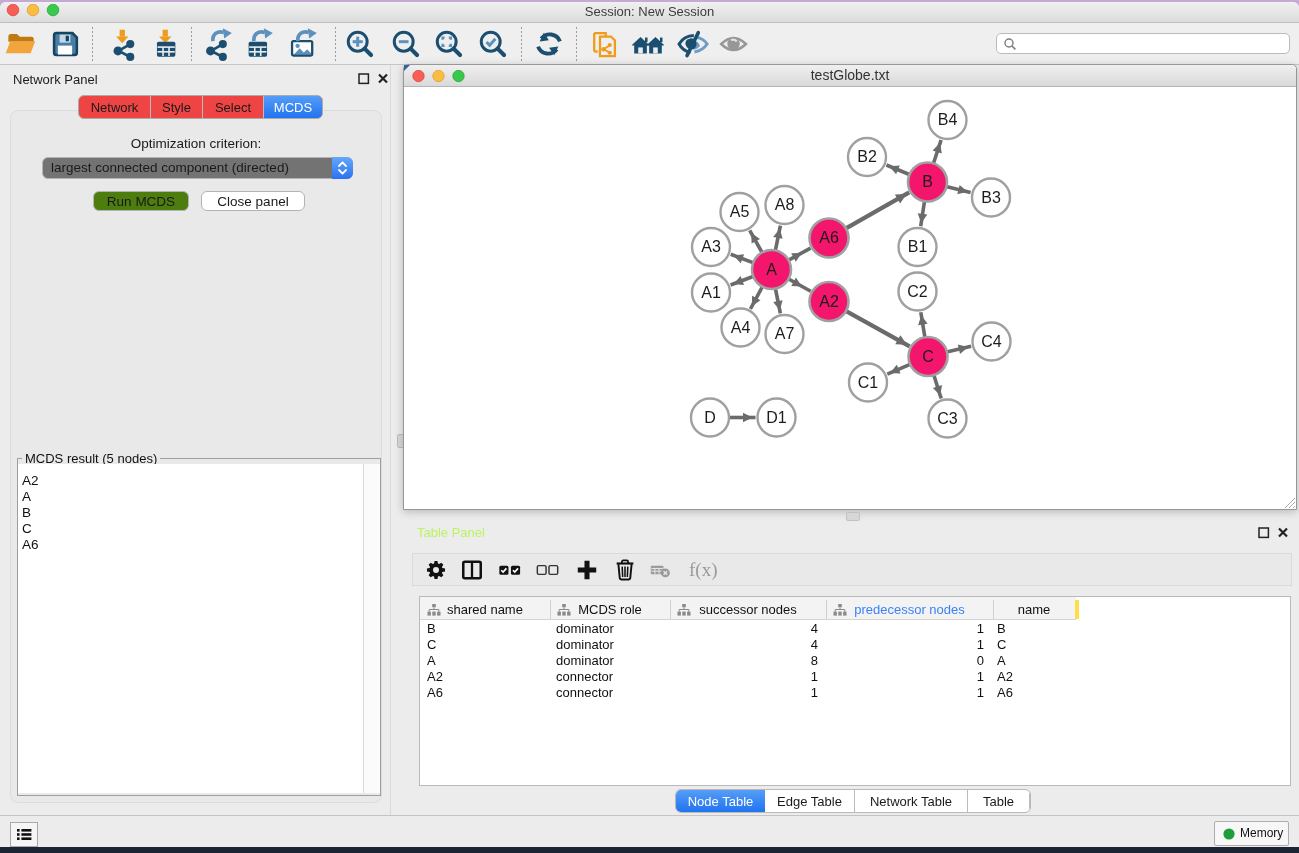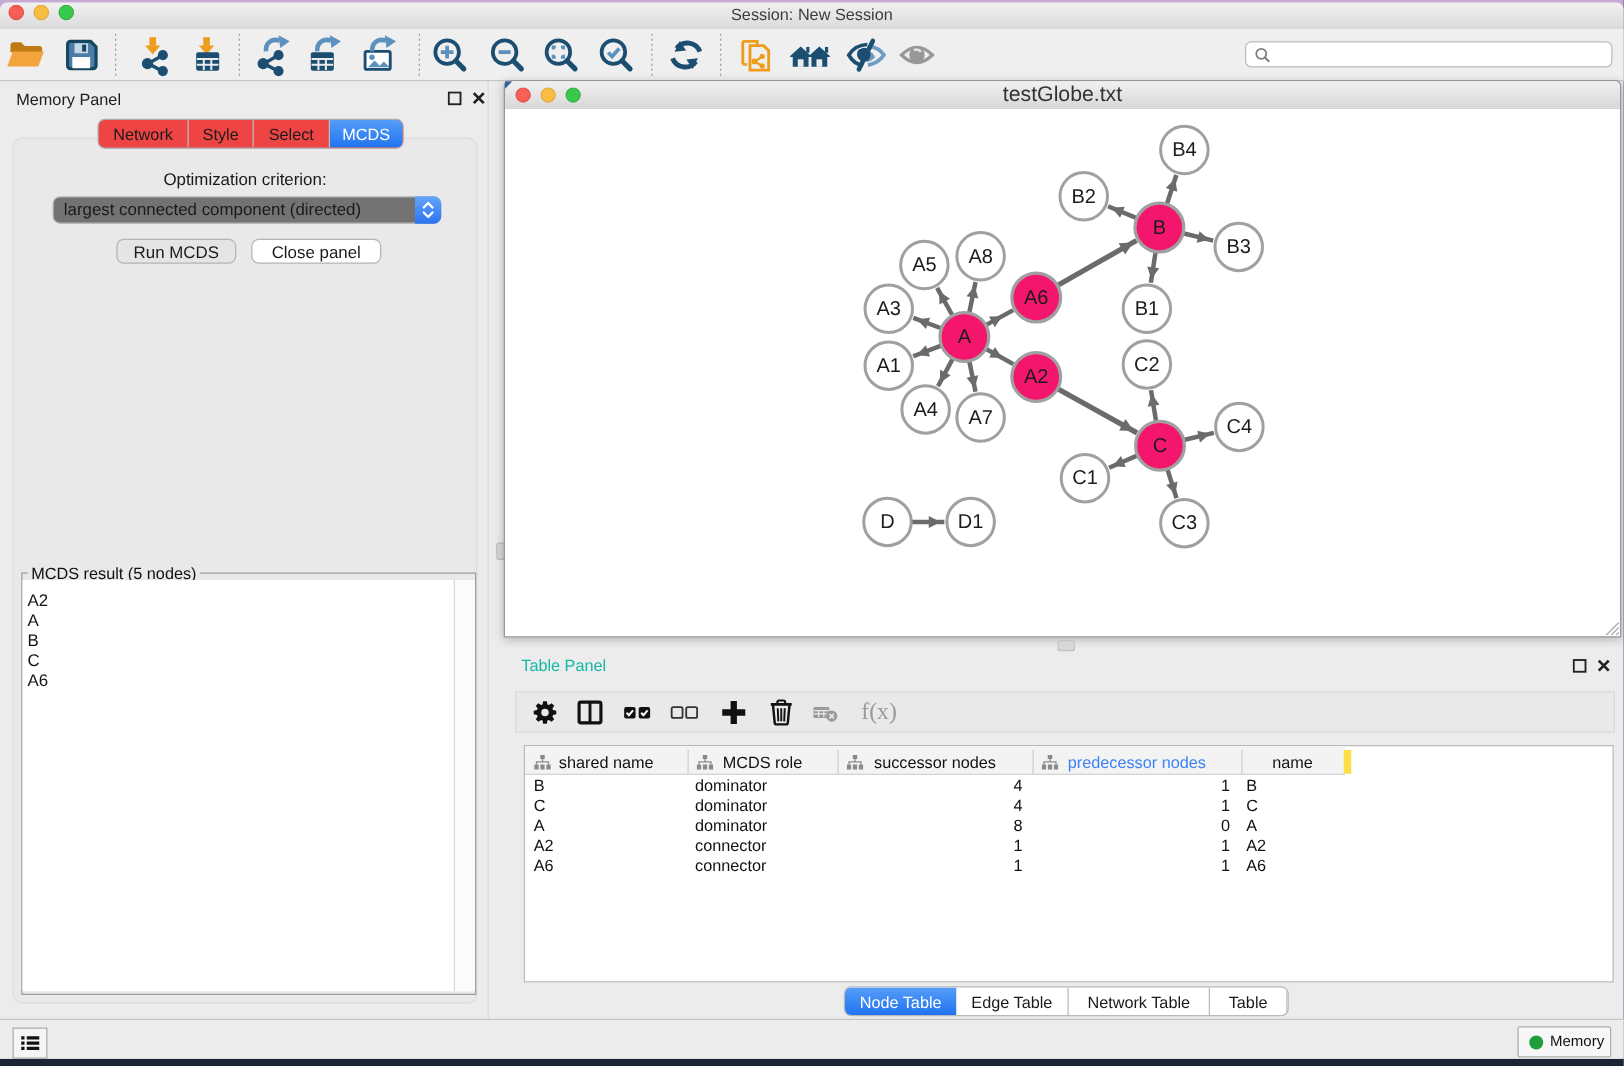--- a/index.html
+++ b/index.html
@@ -200,21 +200,21 @@
       <path d="M11.5,11.6 a4.3,4.3 0 0 1 5,1.2" stroke="#e2e2e2" stroke-width="1.8" fill="none"></path>
     </g>
   </svg>
 <div class="abs" style="left:996px;top:33px;width:292px;height:19px;background:#fff;border:1px solid #bbb;border-radius:5px">
   <svg style="position:absolute;left:6px;top:3px" width="15" height="15" viewBox="0 0 15 15">
     <circle cx="6" cy="6" r="4" fill="none" stroke="#7d7d7d" stroke-width="1.4"></circle>
     <line x1="9" y1="9" x2="12.4" y2="12.4" stroke="#7d7d7d" stroke-width="1.6"></line>
   </svg>
 </div>
 
-<div class="abs" style="left:13px;top:72px;font-size:13px;color:#1d1d1d">Memory Panel</div>
+<div class="abs" style="left:13px;top:72px;font-size:13px;color:#1d1d1d">Network Panel</div>
 <svg class="abs" style="left:358px;top:73px" width="32" height="12" viewBox="0 0 32 12">
   <rect x="1" y="1" width="9.4" height="9.4" fill="none" stroke="#222" stroke-width="1.5"></rect>
   <path d="M21,1.5 l8,8 m0,-8 l-8,8" stroke="#222" stroke-width="2.2"></path>
 </svg>
 <div class="abs" style="left:10px;top:110px;width:372px;height:693px;background:#e9e9e9;border:1px solid #dcdcdc;border-radius:8px;box-sizing:border-box"></div>
 <div class="abs" style="left:78px;top:95px;width:243px;height:22px;background:#ef4444;border:1px solid #ababab;border-radius:6px;overflow:hidden">
   <div class="seg" style="left:0;width:72px">Network</div>
   <div class="seg" style="left:72px;width:52px">Style</div>
   <div class="seg" style="left:124px;width:61px">Select</div>
   <div class="seg segsel" style="left:185px;width:58px">MCDS</div>
@@ -224,39 +224,39 @@
   <div class="abs" style="left:8px;top:0;height:20px;line-height:20px;font-size:13.5px;color:#1a1a1a">largest connected component (directed)</div>
   <div class="abs" style="right:-1px;top:-1px;width:21px;height:22px;background:linear-gradient(#65a7f9,#2a72f2);border-radius:0 6px 6px 0">
     <svg width="21" height="22" viewBox="0 0 21 22">
         <g stroke="#fff" stroke-width="1.8" fill="none" stroke-linecap="round" stroke-linejoin="round">
     <path d="M7,9 l3.5,-3.6 3.5,3.6"></path>
           <path d="M7,13 l3.5,3.6 3.5,-3.6"></path>
         </g>
       </svg>
   </div>
 </div>
-<div class="abs" style="left:93px;top:191px;width:96px;height:20px;background:#e5e5e5;border:1px solid #b4b4b4;border-radius:6px;
+<div class="abs" style="left:93px;top:191px;width:96px;height:20px;background:#4d7c0f;border:1px solid #b4b4b4;border-radius:6px;
   text-align:center;font-size:13.5px;line-height:19px;color:#1a1a1a;box-sizing:border-box">Run MCDS</div>
 <div class="abs" style="left:201px;top:191px;width:104px;height:20px;background:#fff;border:1px solid #b4b4b4;border-radius:6px;
   text-align:center;font-size:13.5px;line-height:19px;color:#1a1a1a;box-sizing:border-box">Close panel</div>
 <div class="abs" style="left:17px;top:458px;width:362px;height:336px;border:1px solid #9e9e9e"></div>
 <div class="abs" style="left:22px;top:451px;background:#e9e9e9;padding:0 3px;font-size:13px;color:#111">MCDS result (5 nodes)</div>
 <div class="abs" style="left:18px;top:464px;width:360px;height:329px;background:#fff"></div>
 <div class="abs" style="left:363px;top:464px;width:16px;height:329px;background:#fbfbfb;border-left:1px solid #d9d9d9"></div>
 <div class="abs" style="left:22px;top:473px;font-size:13.5px;color:#111">
     <div style="height:16.1px">A2</div>
     <div style="height:16.1px">A</div>
     <div style="height:16.1px">B</div>
     <div style="height:16.1px">C</div>
     <div style="height:16.1px">A6</div>
   </div>
 <div class="abs" style="left:390px;top:65px;width:1px;height:750px;background:#d9d9d9"></div>
 <div class="abs" style="left:397px;top:434px;width:7px;height:12px;background:#d7d7d7;border:1px solid #bdbdbd;border-radius:2px"></div>
 
-<div class="abs" style="left:417px;top:525px;font-size:13px;color:#14b8a6">Table Panel</div>
+<div class="abs" style="left:417px;top:525px;font-size:13px;color:#bef264">Table Panel</div>
 <svg class="abs" style="left:1258px;top:527px" width="32" height="12" viewBox="0 0 32 12">
   <rect x="1" y="1" width="9.4" height="9.4" fill="none" stroke="#222" stroke-width="1.5"></rect>
   <path d="M21,1.5 l8,8 m0,-8 l-8,8" stroke="#222" stroke-width="2.2"></path>
 </svg>
 <div class="abs" style="left:412px;top:553px;width:880px;height:33px;background:#e9e9e9;border:1px solid #dadada;box-sizing:border-box"></div>
 <svg style="position:absolute;left:418px;top:552px" width="36" height="36" viewBox="-3 -3 36 36">
     <g transform="translate(15,15) scale(0.97) translate(-15,-15)">
       <polygon points="24.3,13.5 24.3,16.5 21.6,17.0 21.1,18.2 22.6,20.5 20.5,22.6 18.2,21.1 17.0,21.6 16.5,24.3 13.5,24.3 13.0,21.6 11.8,21.1 9.5,22.6 7.4,20.5 8.9,18.2 8.4,17.0 5.7,16.5 5.7,13.5 8.4,13.0 8.9,11.8 7.4,9.5 9.5,7.4 11.8,8.9 13.0,8.4 13.5,5.7 16.5,5.7 17.0,8.4 18.2,8.9 20.5,7.4 22.6,9.5 21.1,11.8 21.6,13.0" fill="#111"></polygon>
       <circle cx="15" cy="15" r="3.1" fill="#e9e9e9"></circle>
     </g>
@@ -355,21 +355,21 @@
     <g fill="#8a8a8a">
       <rect x="5.2" y="1" width="3.6" height="3.2"></rect>
       <rect x="0.5" y="8.6" width="3.4" height="4"></rect>
       <rect x="5.3" y="8.6" width="3.4" height="4"></rect>
       <rect x="10.1" y="8.6" width="3.4" height="4"></rect>
     </g>
     <g stroke="#8a8a8a" stroke-width="1" fill="none">
       <path d="M7,4.2 V6.5 M2.2,8.6 V6.5 H11.8 V8.6"></path>
     </g>
   </svg>
-<div style="position:absolute;left:993px;top:600px;width:82px;height:19px;border-right:6px solid #fde047;text-align:center;font-size:13px;color:#111;line-height:19px">name</div>
+<div style="position:absolute;left:993px;top:600px;width:82px;height:19px;border-right:4px solid #fde047;text-align:center;font-size:13px;color:#111;line-height:19px">name</div>
 <div class="cell" style="left:427px;top:621px;width:100px">B</div>
 <div class="cell" style="left:556px;top:621px;width:100px">dominator</div>
 <div class="cell" style="left:700px;top:621px;width:118px;text-align:right">4</div>
 <div class="cell" style="left:860px;top:621px;width:124px;text-align:right">1</div>
 <div class="cell" style="left:997px;top:621px;width:70px">B</div>
 <div class="cell" style="left:427px;top:637px;width:100px">C</div>
 <div class="cell" style="left:556px;top:637px;width:100px">dominator</div>
 <div class="cell" style="left:700px;top:637px;width:118px;text-align:right">4</div>
 <div class="cell" style="left:860px;top:637px;width:124px;text-align:right">1</div>
 <div class="cell" style="left:997px;top:637px;width:70px">C</div>
@@ -392,21 +392,21 @@
   <div class="seg segsel" style="left:0;width:89px">Node Table</div>
   <div class="seg" style="left:89px;width:90px">Edge Table</div>
   <div class="seg" style="left:179px;width:113px">Network Table</div>
   <div class="seg" style="left:292px;width:62px">Table</div>
 </div>
 
 <div class="abs" style="left:403px;top:64px;width:894px;height:446px;border:1px solid #979797;border-radius:5px 5px 0 0;
    background:#fff;box-shadow:0 2px 8px rgba(0,0,0,0.22);box-sizing:border-box">
   <div class="abs" style="left:0;top:0;width:892px;height:21px;background:linear-gradient(#f0f0f0,#d9d9d9);
      border-bottom:1px solid #b4b4b4;border-radius:5px 5px 0 0"></div>
-  <div class="abs" style="left:0;top:0;width:892px;height:21px;text-align:center;font-size:17px;color:#333;line-height:21px">testGlobe.txt</div>
+  <div class="abs" style="left:0;top:0;width:892px;height:21px;text-align:center;font-size:14px;color:#333;line-height:21px">testGlobe.txt</div>
   <svg class="abs" style="left:0px;top:0px" width="7" height="7" viewBox="0 0 7 7">
       <path d="M0,0 H6 L0,6 z" fill="#35629f"></path>
     </svg>
   <svg class="abs" style="left:8px;top:5px" width="62" height="13" viewBox="0 0 62 13">
     <circle cx="6.5" cy="6" r="5.7" fill="#f75f57" stroke="#e0443d" stroke-width="0.8"></circle>
     <circle cx="26.5" cy="6" r="5.7" fill="#f8bd42" stroke="#dda02a" stroke-width="0.8"></circle>
     <circle cx="46.5" cy="6" r="5.7" fill="#37c84c" stroke="#2aa73a" stroke-width="0.8"></circle>
   </svg>
 </div>
 <svg class="abs" style="left:404px;top:86px" width="892" height="423" viewBox="404 86 892 423" font-family="Liberation Sans,sans-serif">

